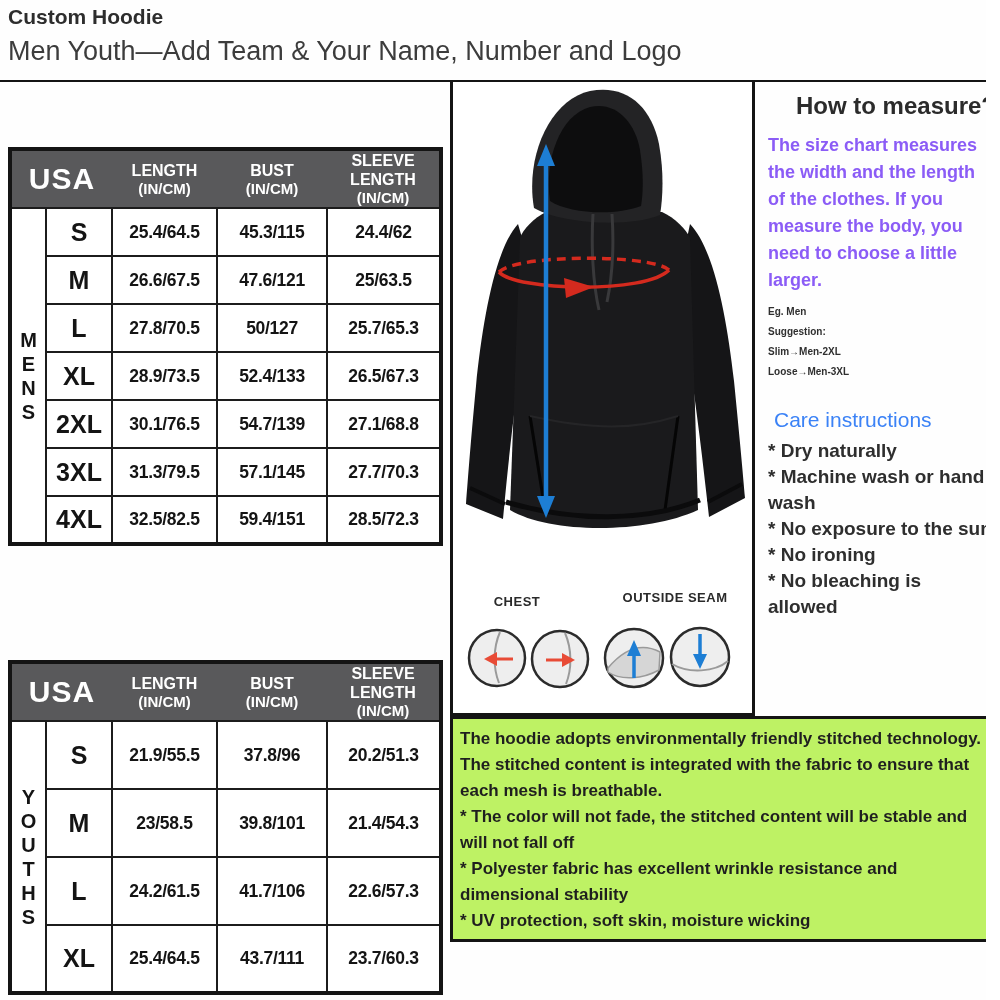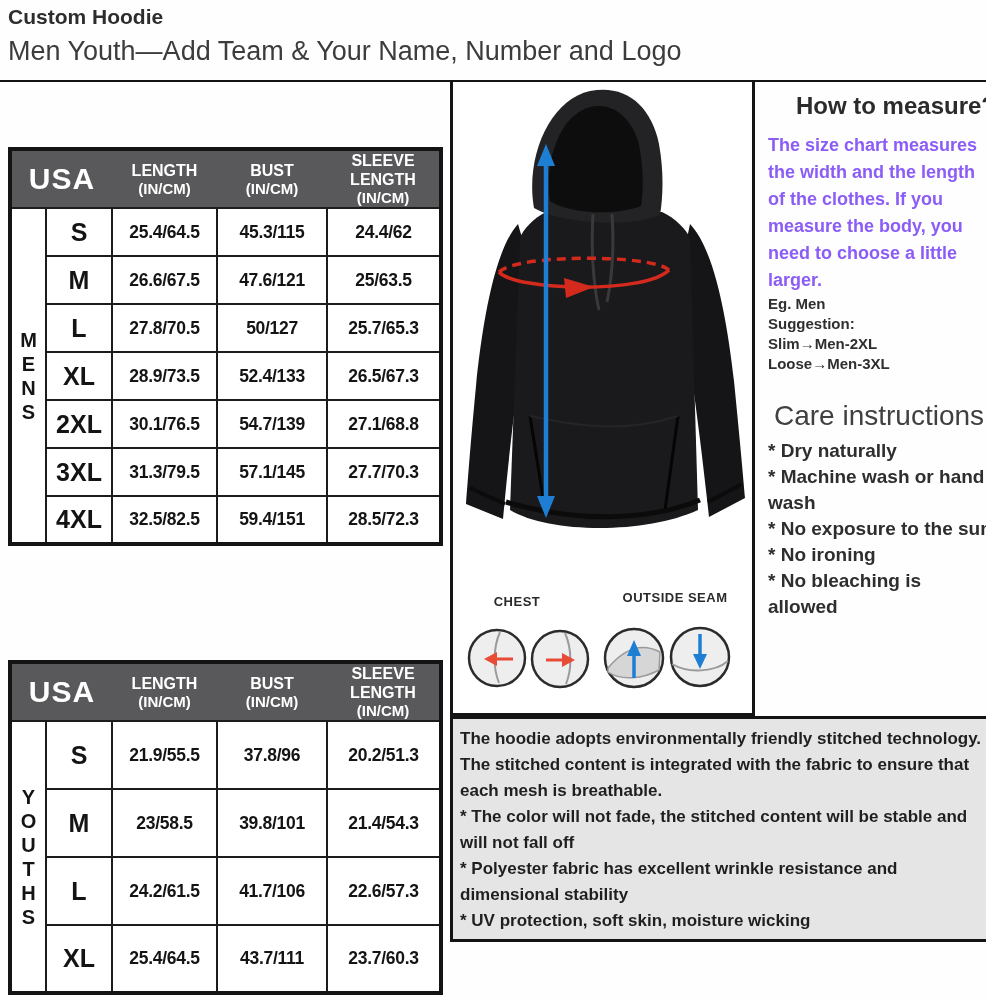--- a/index.html
+++ b/index.html
@@ -31,27 +31,27 @@
   
   .middle-panel{position:absolute;left:450px;top:82px;width:305px;height:634px;border-left:3px solid #141414;border-right:3px solid #141414;border-bottom:3px solid #141414;background:#fff}
   .hoodie-svg{position:absolute;left:1px;top:4px}
   .diagram-svg{position:absolute;left:0;top:500px}
   .diagram-label{font-size:13px;font-weight:700;fill:#2a2a2a;letter-spacing:.5px}
 
   
   .measure-panel{position:absolute;left:768px;top:92px;width:228px}
   .measure-heading{font-size:24px;font-weight:700;color:#2b2b2b;text-align:right}
   .measure-body{margin-top:12px;font-size:18px;font-weight:700;color:#8b5cf6;line-height:27px}
-  .example-block{margin-top:0;font-size:15px;font-weight:700;color:#2f2f2f;line-height:20px}
-  .care-heading{margin-top:26px;font-size:28px;font-weight:400;color:#404040;padding-left:6px}
+  .example-block{margin-top:8px;font-size:10px;font-weight:700;color:#2f2f2f;line-height:20px}
+  .care-heading{margin-top:26px;font-size:21px;font-weight:400;color:#3b82f6;padding-left:6px}
   .care-list{margin-top:6px;font-size:19px;font-weight:700;color:#2e2e2e;line-height:26px}
   .care-list .list-line{margin:0}
 
   
-  .desc-box{position:absolute;left:450px;top:716px;width:550px;height:226px;border:3px solid #141414;padding:7px 6px 0 7px;background:#e5e5e5}
+  .desc-box{position:absolute;left:450px;top:716px;width:550px;height:226px;border:3px solid #141414;padding:7px 6px 0 7px;background:#bef264}
   .desc-box .list-line{font-size:17px;font-weight:700;color:#1f1f1f;line-height:26px}
 </style>
 </head>
 <body>
 
 <div class="canvas">
 
   <div class="title">Custom Hoodie</div>
   <div class="subtitle">Men  Youth—Add Team &amp; Your Name, Number and Logo</div>
   <div class="top-rule"></div>

